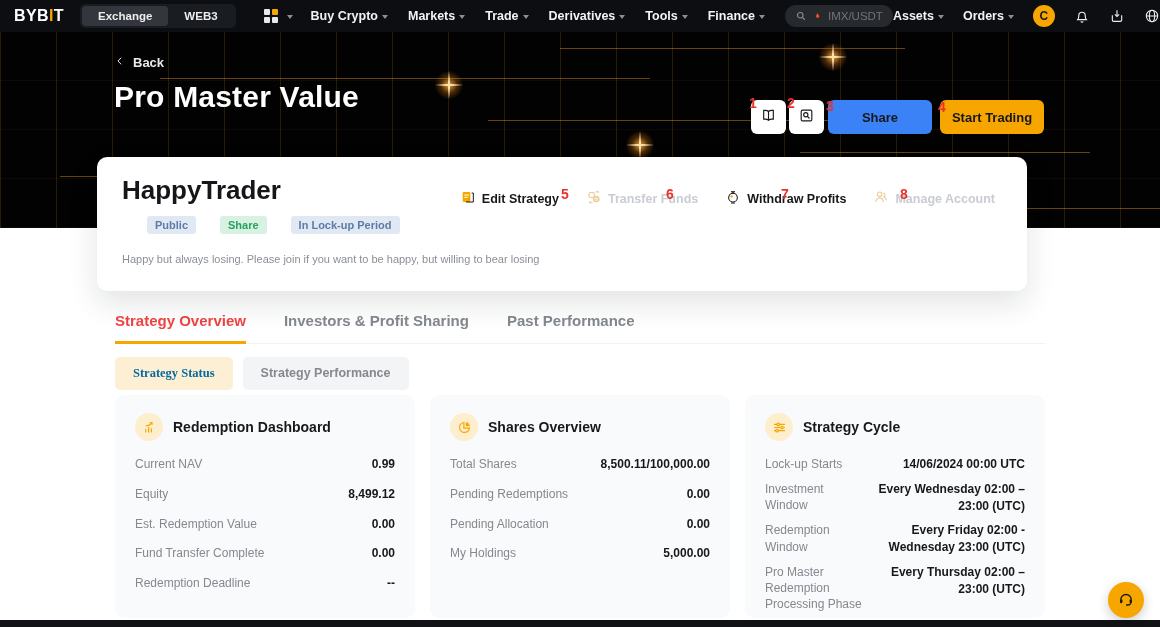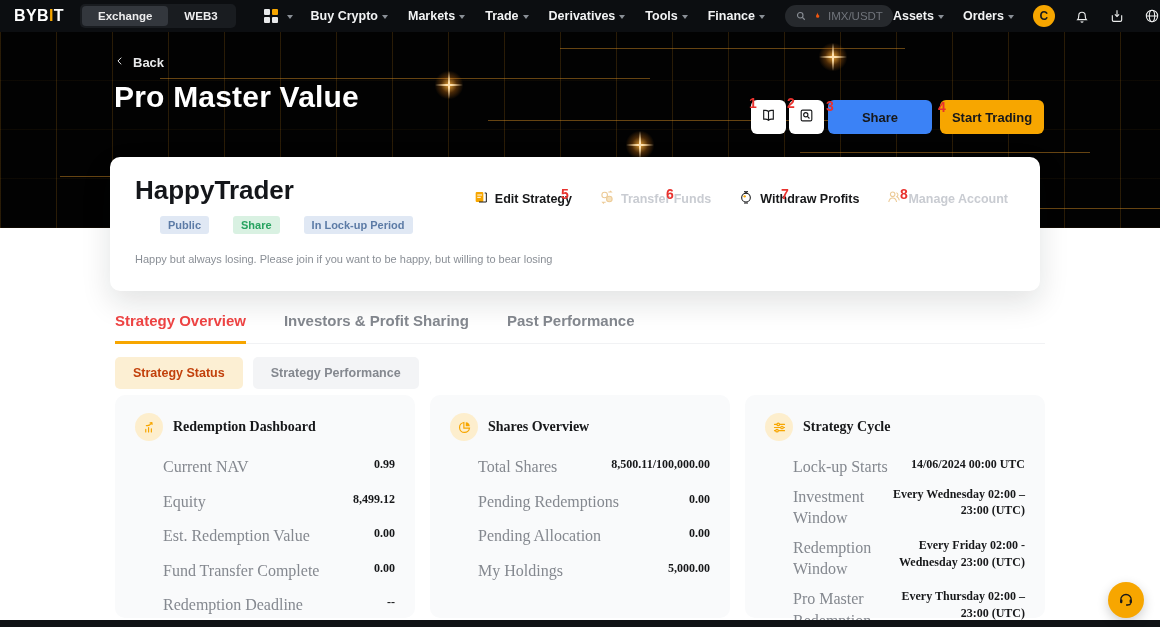--- a/index.html
+++ b/index.html
@@ -47,51 +47,51 @@
                color:#e8e9ea; font-size:13px; font-weight:700; cursor:pointer; }
   .hero-title { position:absolute; left:114px; top:80px; font-size:30px; font-weight:800; color:#fff; letter-spacing:.2px; }
   .icon-btn { position:absolute; top:100px; width:35px; height:34px; background:#fff; border-radius:6px;
               display:flex; align-items:center; justify-content:center; cursor:pointer; border:none; }
   .wide-btn { position:absolute; top:100px; width:104px; height:34px; background:#3b82f6; border-radius:6px;
               font-size:13px; font-weight:700; color:#17181a; display:flex; align-items:center; justify-content:center;
               cursor:pointer; border:none; font-family:inherit; }
   .wide-btn.primary { background:#f7a600; }
 
   
-  .profile-card { position:absolute; left:110px; top:157px; width:930px; height:134px; background:#fff;
+  .profile-card { position:absolute; left:97px; top:157px; width:930px; height:134px; background:#fff;
                   border-radius:10px; box-shadow:0 12px 30px rgba(20,22,26,.12); z-index:10; }
   .profile-name { position:absolute; left:25px; top:18px; font-size:26px; font-weight:800; color:#14161a; }
   .badges { position:absolute; left:25px; top:59px; display:flex; gap:24px;margin-left:25px; }
   .badge { font-size:11px; font-weight:600; padding:3px 8px; border-radius:3px; white-space:nowrap; }
   .badge.blue { background:#e0e8f4; color:#5c7ba6; }
   .badge.green { background:#d9f1e2; color:#27a360; }
   .profile-desc { position:absolute; left:25px; top:96px; font-size:11px; color:#8a8f96; }
   .profile-actions { position:absolute; right:32px; top:32px; display:flex; gap:27px; align-items:center; }
   .action { display:flex; align-items:center; gap:6px; font-size:12.5px; font-weight:700; color:#17181a;
             cursor:pointer; white-space:nowrap; }
   .action.disabled { color:#c9ccd2; cursor:default; }
 
   
   .tabs { position:absolute; left:115px; top:312px; width:930px; display:flex; gap:38px; border-bottom:1px solid #f1f2f4; }
   .tab { font-size:15px; font-weight:700; color:#84888f; padding-bottom:12px; cursor:pointer; white-space:nowrap; }
   .tab.active { color:#ef4444; border-bottom:3px solid #f7a600; margin-bottom:-1px; }
   .subtabs { position:absolute; left:115px; top:357px; display:flex; gap:10px; }
   .pill { font-size:12.5px; font-weight:700; padding:9px 18px; border-radius:5px; cursor:pointer; white-space:nowrap; }
-  .pill.active { background:#fcefd3; color:#c2410c; }
+  .pill.active { background:#fcefd3; color:#0369a1;font-family:Liberation Serif, serif; }
   .pill.idle { background:#f3f4f6; color:#84888f; }
 
   
-  .cards { position:absolute; left:115px; top:395px; display:flex; gap:15px;font-family:Liberation Serif, serif; }
+  .cards { position:absolute; left:115px; top:395px; display:flex; gap:15px; }
   .stat-card { width:300px; height:223px; background:#f9fafb; border-radius:10px; padding:18px 20px; }
   .card-head { display:flex; align-items:center; gap:10px; margin-bottom:15px; }
   .icon-circle { width:28px; height:28px; border-radius:50%; background:#fdeecd;
                  display:flex; align-items:center; justify-content:center; }
   .card-title { font-size:14px; font-weight:700; color:#17181a; }
   .row { display:flex; justify-content:space-between; align-items:flex-start; margin-bottom:13px; }
-  .row .lbl { font-size:16px; color:#84888f; line-height:1.35;margin-left:28px; }
+  .row .lbl { font-size:12px; color:#84888f; line-height:1.35; }
   .row .val { font-size:12px; font-weight:700; color:#17181a; text-align:right; line-height:1.4; }
   .stat-card.cycle .row { margin-bottom:8px; }
   .stat-card.cycle .lbl { max-width:106px; }
   .stat-card.cycle .val { max-width:172px; }
 
   
   .footer-strip { position:absolute; left:0; top:620px; width:100%; height:7px; background:#101215; }
   .support-btn { position:absolute; left:1108px; top:582px; width:36px; height:36px; border-radius:50%;
                  background:#f7a600; display:flex; align-items:center; justify-content:center;
                  box-shadow:0 4px 12px rgba(0,0,0,.20); cursor:pointer; border:none; z-index:30; }

